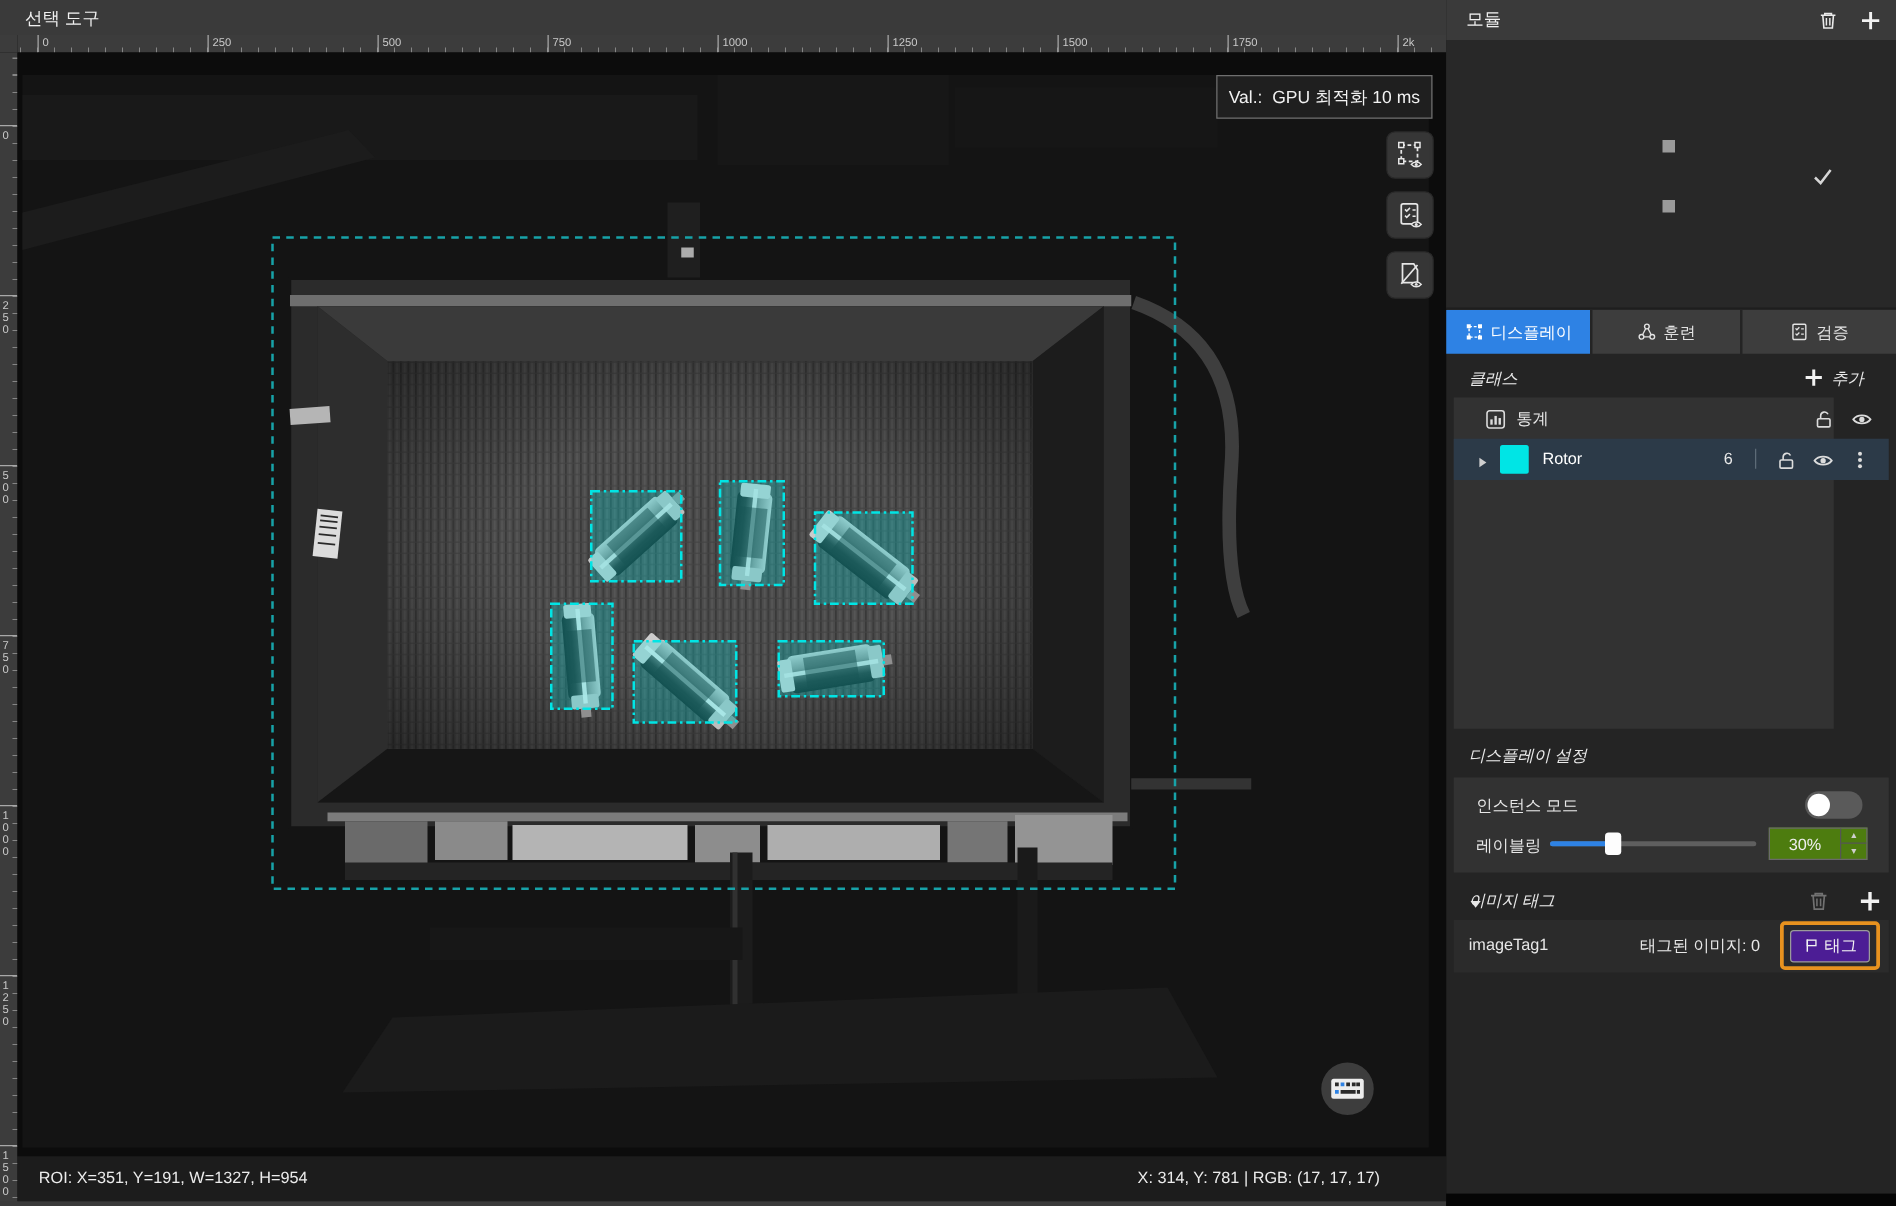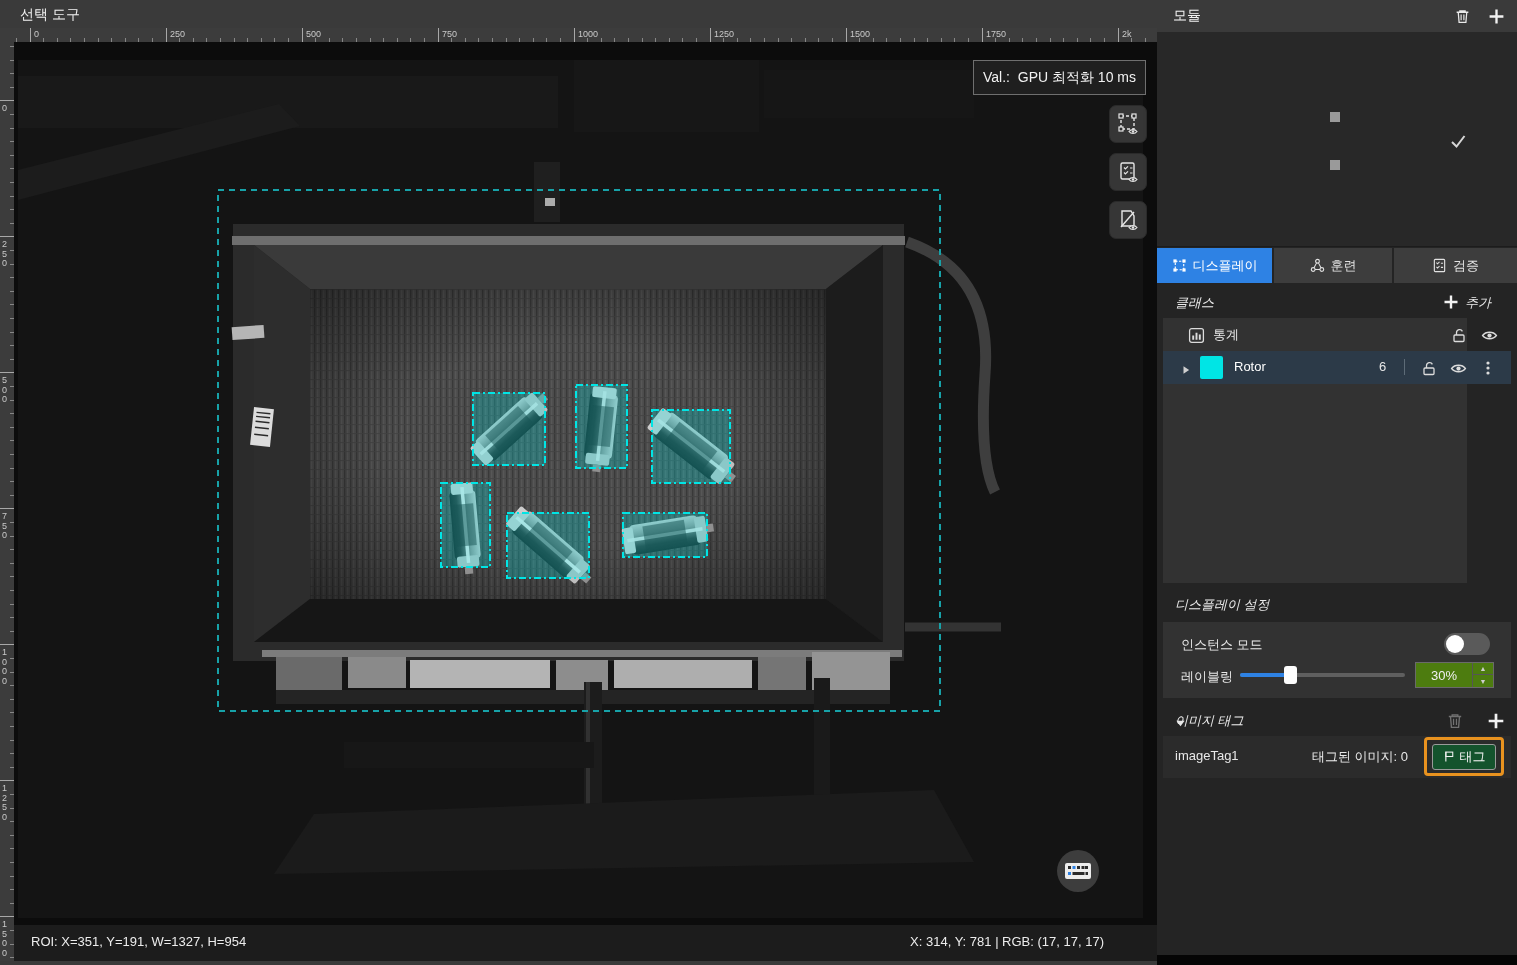--- a/index.html
+++ b/index.html
@@ -72,21 +72,21 @@
   .slider .knob{position:absolute;top:-7px;width:13px;height:18px;background:#fdfdfd;border-radius:3px;}
   .spinbox{position:absolute;left:252px;top:40px;width:79px;height:26px;background:#4d7c0f;border:1px solid #6a6a6a;}
   .spinbox .val{position:absolute;left:0;top:5px;width:56px;text-align:center;font-size:13px;color:#f0f0f0;}
   .spinbox .arrows{position:absolute;right:0;top:0;width:21px;height:100%;border-left:1px solid #555;}
   .spinbox .arrows div{height:12px;display:flex;align-items:center;justify-content:center;cursor:pointer;color:#cfcfcf;font-size:7px;}
   .spinbox .arrows div:first-child{border-bottom:1px solid #555;}
 
   .tag-row{position:absolute;left:6px;top:736px;width:348px;height:42px;background:#2b2b2b;}
   .tag-frame{position:absolute;left:261px;top:1px;width:80px;height:39px;border:3px solid #e8921f;border-radius:4px;
     display:flex;align-items:center;justify-content:center;}
-  .tag-btn{width:64px;height:26px;background:#14532d;border:1px solid #9a9a9a;border-radius:3px;color:#f2f2f2;
+  .tag-btn{width:64px;height:26px;background:#4c1d95;border:1px solid #9a9a9a;border-radius:3px;color:#f2f2f2;
     font-size:13px;display:flex;align-items:center;justify-content:center;gap:4px;cursor:pointer;}
   .dim{opacity:.45;}
 </style>
 </head>
 <body>
 
 <div class="window">
 
   <div class="toolbar">
     <span>선택 도구</span>

